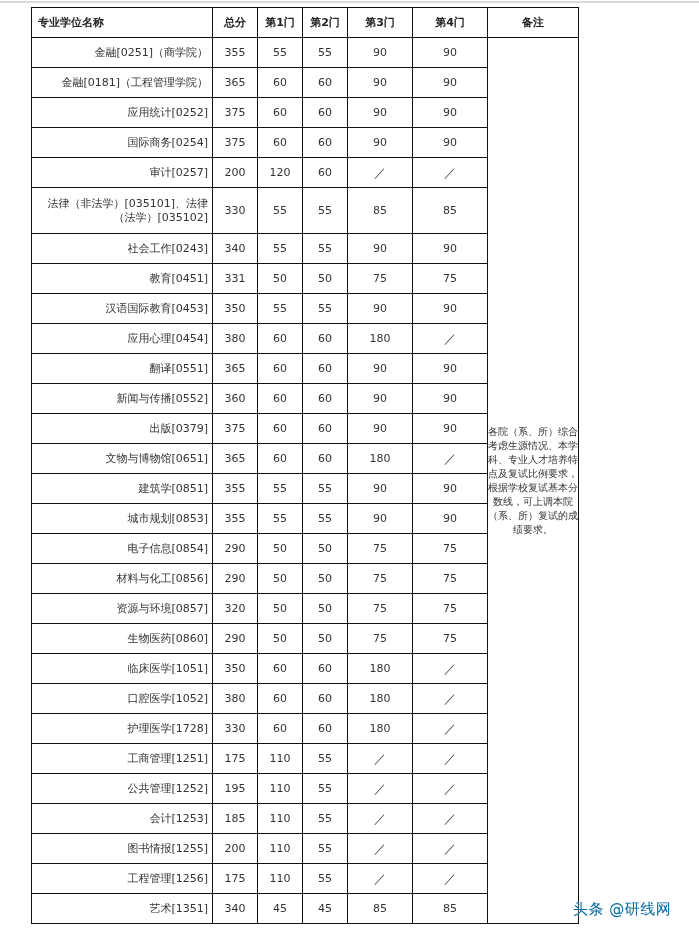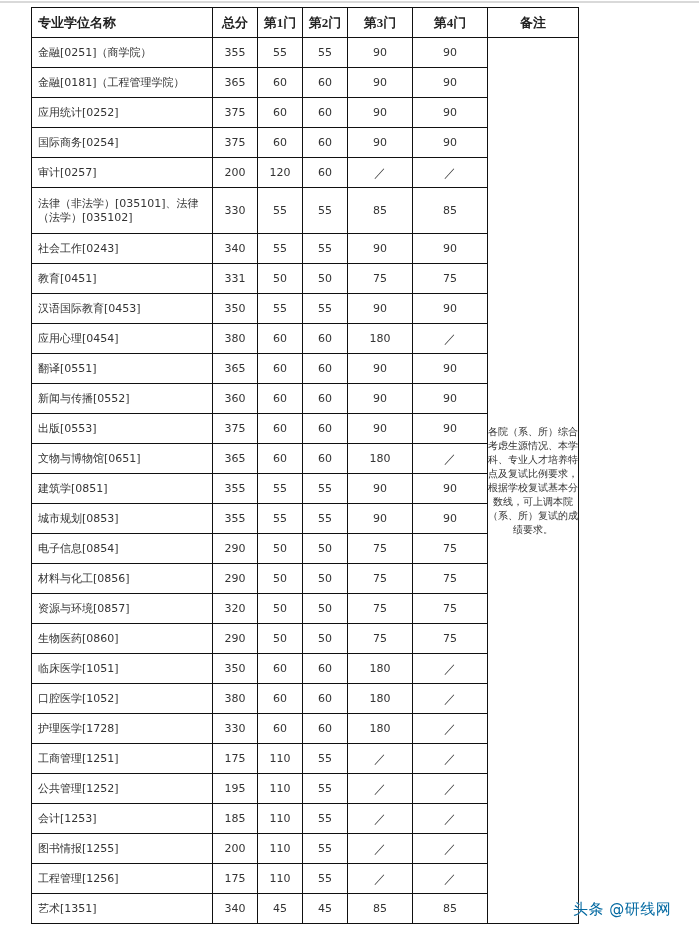--- a/index.html
+++ b/index.html
@@ -19,27 +19,26 @@
     width: 547px;
     font-size: 11px;
   }
   table.scores th, table.scores td {
     border: 1px solid #111111;
     padding: 0;
     vertical-align: middle;
     line-height: 14px;
   }
   table.scores th {
-    height: 29px; font-weight: bold; color: #222222; font-size: 13px;
+    height: 29px; font-weight: bold; color: #222222; font-size: 11px;
     text-align: center;
-    font-family: Liberation Serif, serif;
   }
   table.scores th.name-col { text-align: left; padding-left: 6px; }
   table.scores td { height: 29px; text-align: center; color: #333333; }
-  table.scores td.name { text-align: left; padding-left: 6px; padding-right: 4px; }
+  table.scores td.name { text-align: right; padding-left: 6px; padding-right: 4px; }
   table.scores tr.tall td { height: 45px; }
   td.remark {
     font-size: 10px; line-height: 19px; color: #444444;
     padding: 0 6px; text-align: center; vertical-align: middle;
   }
   .slash { color: #777777; font-size: 12px; }
   .watermark {
     position: absolute; left: 573px; top: 900px;
     font-size: 15px; color: #0369a1; letter-spacing: 0.5px;
     text-shadow: 0 0 2px #ffffff;
@@ -163,21 +162,21 @@
       </tr>
       <tr>
         <td class="name">新闻与传播[0552]</td>
         <td>360</td>
         <td>60</td>
         <td>60</td>
         <td>90</td>
         <td>90</td>
       </tr>
       <tr>
-        <td class="name">出版[0553]</td>
+        <td class="name">出版[0379]</td>
         <td>375</td>
         <td>60</td>
         <td>60</td>
         <td>90</td>
         <td>90</td>
       </tr>
       <tr>
         <td class="name">文物与博物馆[0651]</td>
         <td>365</td>
         <td>60</td>

